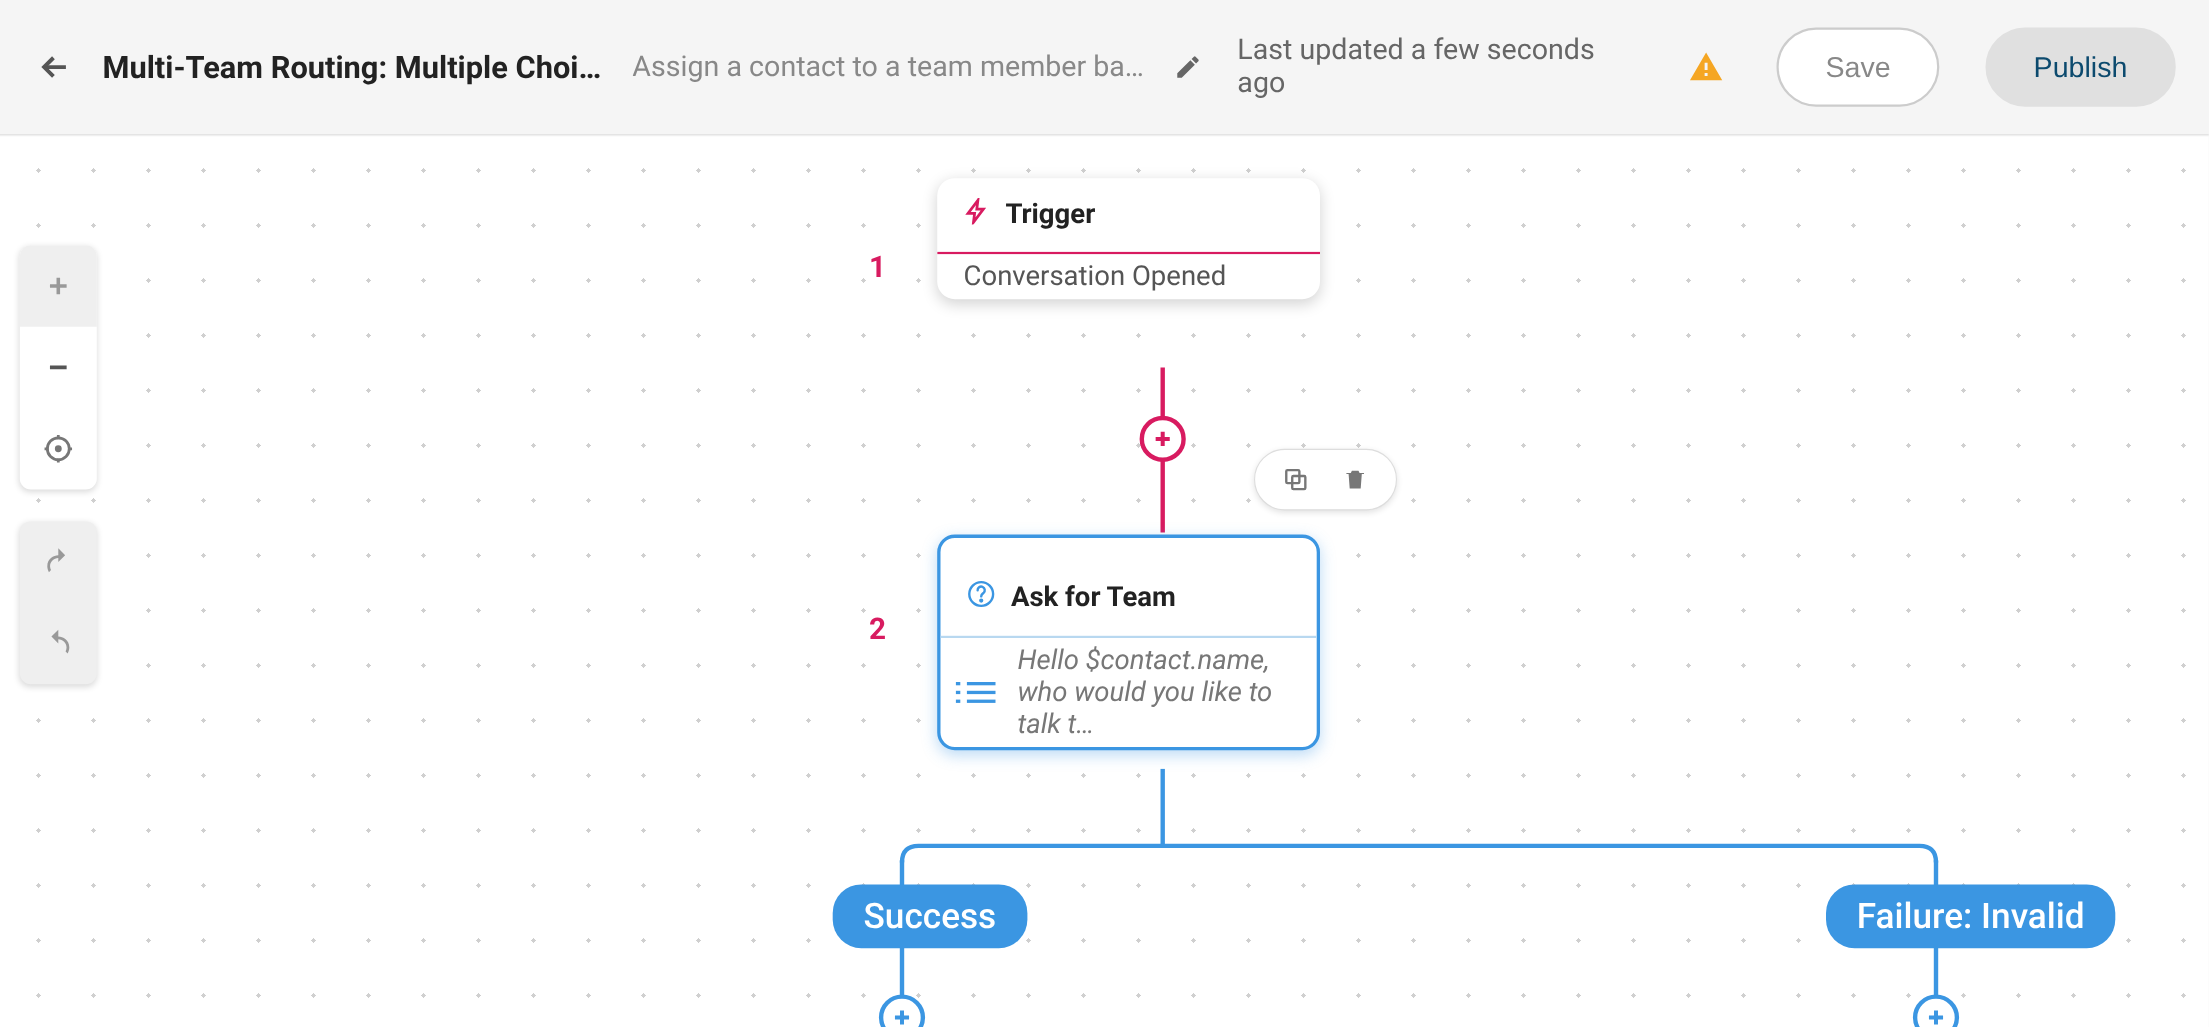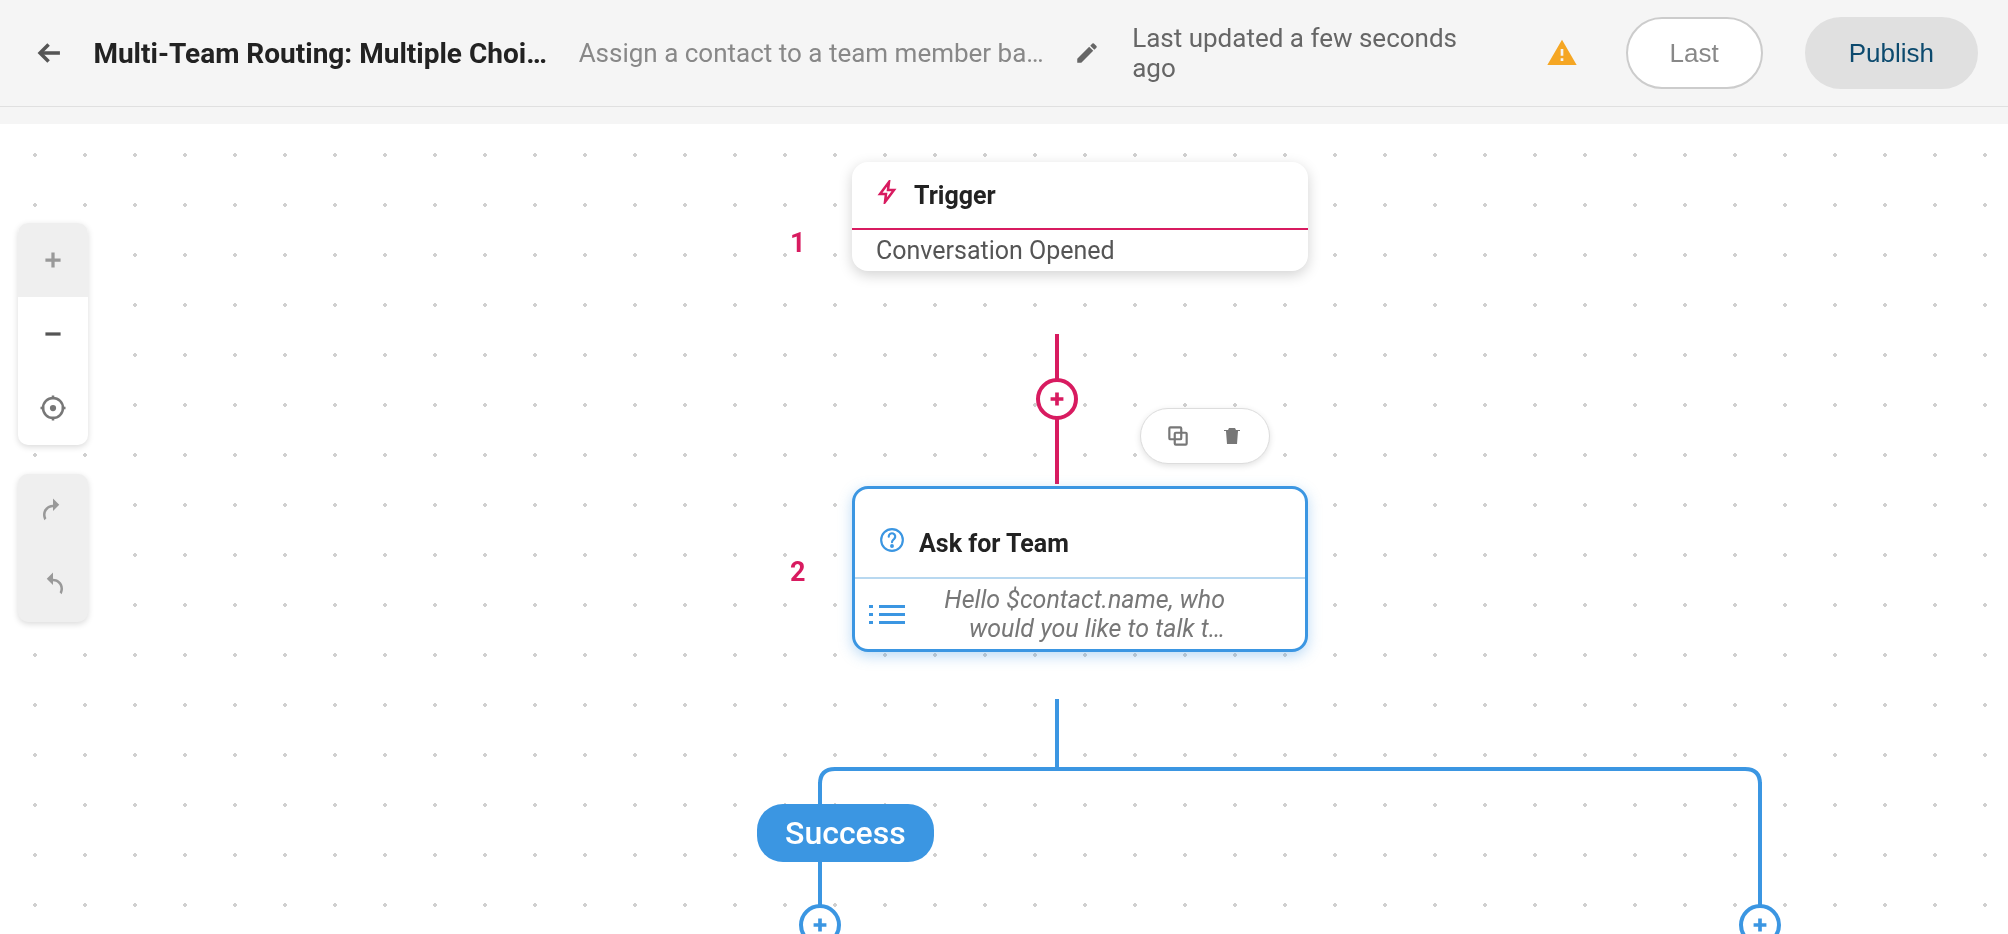--- a/index.html
+++ b/index.html
@@ -7,21 +7,21 @@
   font-family: -apple-system, BlinkMacSystemFont, "Segoe UI", Roboto, Helvetica, Arial, sans-serif;
   background: #f5f5f5;
   width: 2008px;
   height: 934px;
   overflow: hidden;
   position: relative;
 }
 
 
 .header {
-  height: 107px;
+  height: 123px;
   background: #f5f5f5;
   border-bottom: 1px solid #e0e0e0;
   display: flex;
   align-items: center;
   padding: 0 30px;
   gap: 24px;
 }
 .back-btn {
   width: 40px; height: 40px;
   display: flex; align-items: center; justify-content: center;
@@ -96,26 +96,25 @@
   font-size: 34px; font-weight: 300;
 }
 .tool-btn.disabled { background: #efefef; color: #aaa; border-radius: 10px 10px 0 0;}
 .tool-group.zoom .tool-btn:first-child { border-radius: 10px 10px 0 0; }
 .tool-group.zoom .tool-btn:last-child { border-radius: 0 0 10px 10px; }
 .tool-group.history .tool-btn { border-radius: 10px; }
 
 
 .node {
   position: absolute;
-  width: 456px;
+  width: 348px;
   background: #fff;
   border-radius: 16px;
   box-shadow: 0 4px 14px rgba(0,0,0,0.18);
   overflow: hidden;
-  text-align: right;
 }
 .node-header {
   display: flex;
   align-items: center;
   gap: 14px;
   padding: 18px 24px;
   font-size: 25px;
   font-weight: 700;
   color: #222;
 }
@@ -200,21 +199,21 @@
         <path d="M3 17.25V21h3.75l11-11-3.75-3.75-11 11zM20.7 7.04a1 1 0 000-1.41l-2.34-2.34a1 1 0 00-1.41 0L15 5.24l3.75 3.75 1.95-1.95z"></path>
       </svg>
   </div>
   <div class="status">Last updated a few seconds ago</div>
   <div class="warn">
     <svg width="32" height="32" viewBox="0 0 24 24" fill="#f5a623">
         <path d="M1 21h22L12 2 1 21zm12-3h-2v-2h2v2zm0-4h-2V9h2v5z"></path>
       </svg>
   </div>
   <div class="spacer"></div>
-  <button class="pill-btn save">Last</button>
+  <button class="pill-btn save">Save</button>
   <button class="pill-btn publish" style="margin-left:18px;">Publish</button>
 </div>
 
 <div class="canvas">
 
   <div class="tool-group zoom">
     <div class="tool-btn disabled">
       <svg width="26" height="26" viewBox="0 0 24 24" stroke="#999" stroke-width="3">
           <path d="M12 5v14M5 12h14"></path>
         </svg>
@@ -310,20 +309,21 @@
       <span class="list-lines">
         <span></span>
           <span></span>
           <span></span>
       </span>
       <span style="max-width:300px;">Hello $contact.name, who would you like to talk t…</span>
     </div>
   </div>
 
   <div class="branch-pill" style="top:680px; left:757px;">Success</div>
+  <div class="branch-pill" style="top:680px; left:1660px;">Failure: Invalid</div>
 
   <div class="add-circle blue" style="top:780px; left:799px;">
     <svg width="22" height="22" viewBox="0 0 24 24" stroke="#3b96e2" stroke-width="4">
         <path d="M12 5v14M5 12h14"></path>
       </svg>
   </div>
   <div class="add-circle blue" style="top:780px; left:1739px;">
     <svg width="22" height="22" viewBox="0 0 24 24" stroke="#3b96e2" stroke-width="4">
         <path d="M12 5v14M5 12h14"></path>
       </svg>

